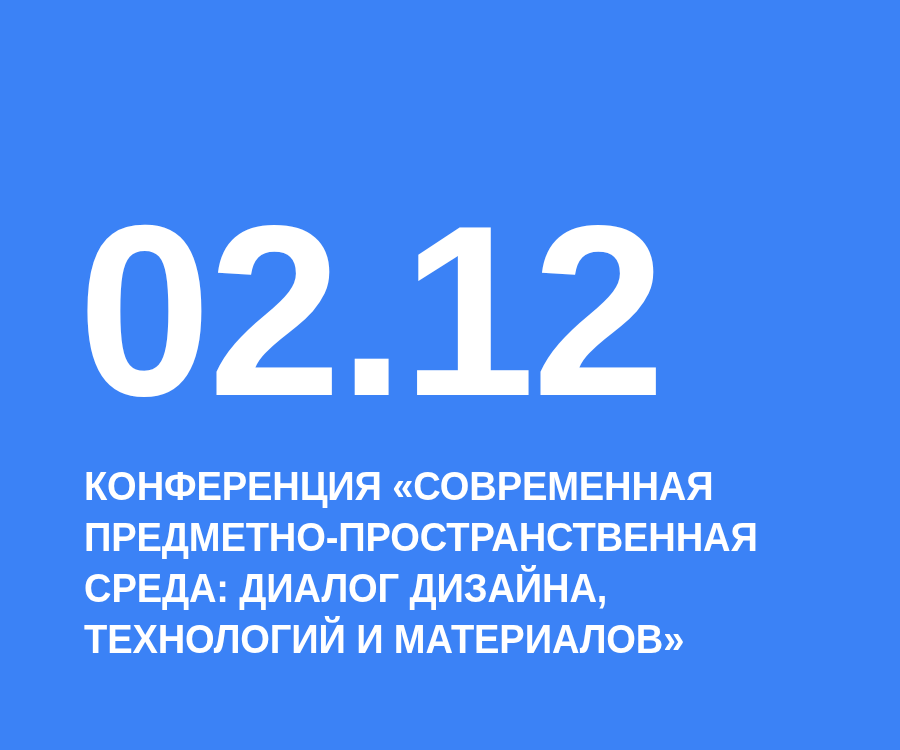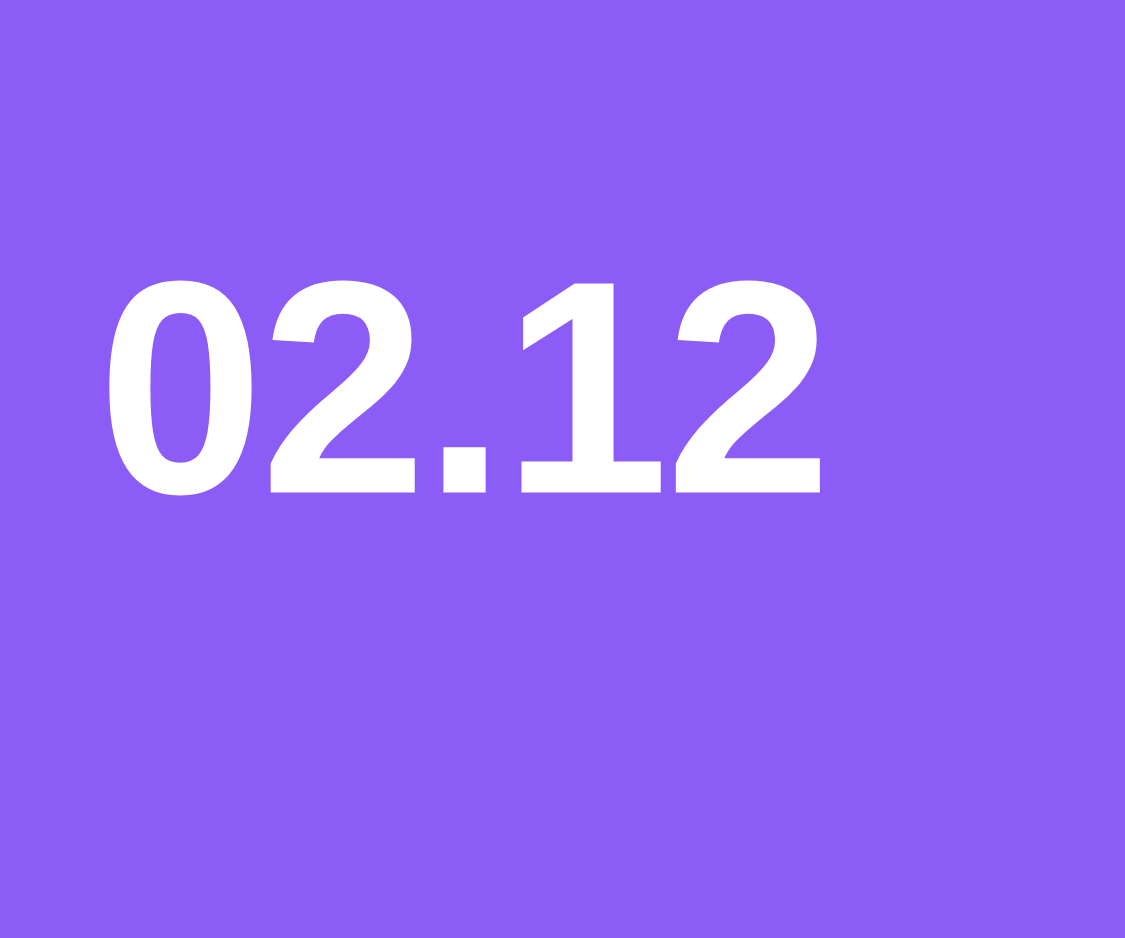--- a/index.html
+++ b/index.html
@@ -14,21 +14,21 @@
     overflow: hidden;
     background: #3840cc;
     font-family: "Liberation Sans", "DejaVu Sans", sans-serif;
     -webkit-font-smoothing: antialiased;
   }
 
   .poster {
     position: relative;
     width: 900px;
     height: 750px;
-    background: #8b5cf6;
+    background: #3b82f6;
     box-sizing: border-box;
   }
 
   
   .date-block {
     position: absolute;
     left: 78px;
     top: 216px;
     width: 760px;
     height: 200px;
@@ -77,14 +77,20 @@
 </style>
 </head>
 <body>
 
 <div class="poster">
 
   <div class="date-block">
     <span class="date-text">02.12</span>
   </div>
 
+  <div class="headline-block">
+    <span class="headline-line">КОНФЕРЕНЦИЯ «СОВРЕМЕННАЯ</span>
+    <span class="headline-line">ПРЕДМЕТНО-ПРОСТРАНСТВЕННАЯ</span>
+    <span class="headline-line">СРЕДА: ДИАЛОГ ДИЗАЙНА,</span>
+    <span class="headline-line">ТЕХНОЛОГИЙ И МАТЕРИАЛОВ»</span>
+  </div>
 
 </div>
 
 </body></html>

